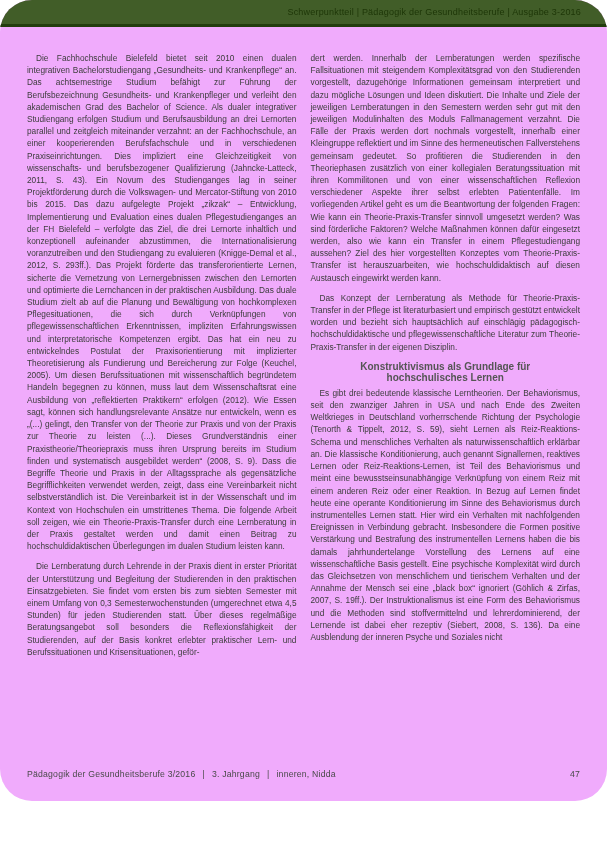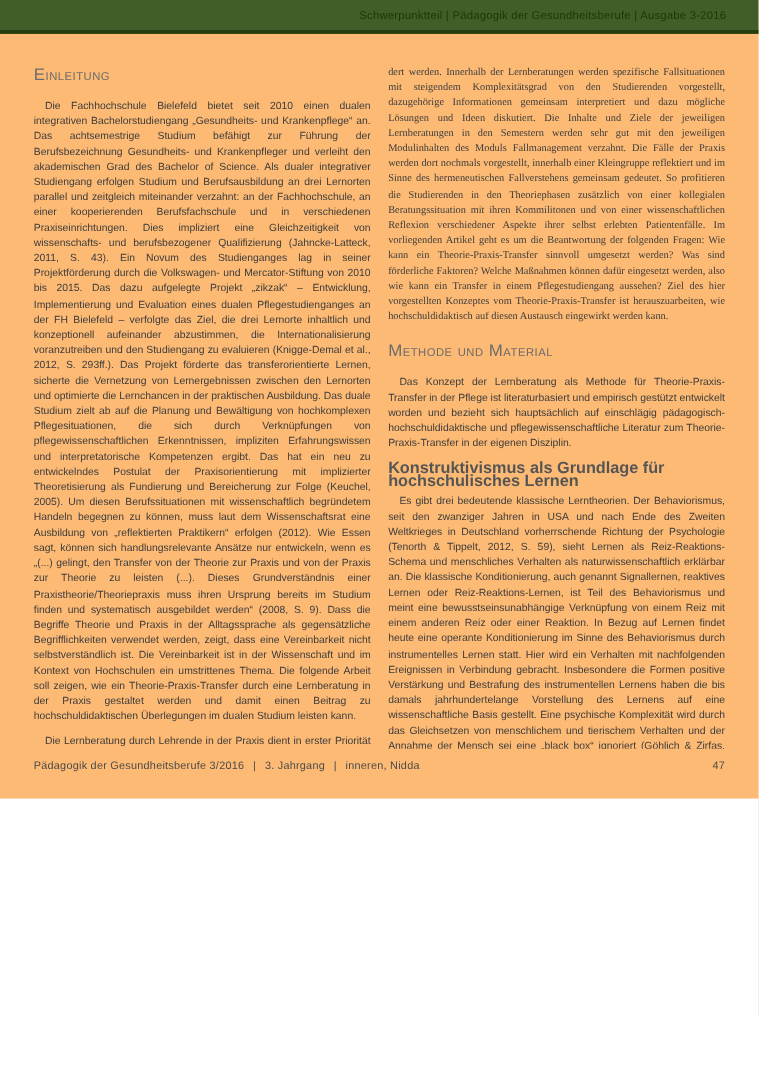--- a/index.html
+++ b/index.html
@@ -1,49 +1,49 @@
 <!DOCTYPE html>
 <html lang="de"><head>
 <meta charset="utf-8">
 <style>
   html,body{margin:0;padding:0;background:#ffffff;}
   .page{
-    position:relative;width:607px;height:639px;background:#fdba74;
-    font-family:"Liberation Sans",sans-serif;overflow:hidden;
+    position:relative;width:607px;height:801px;background:#f0abfc;
+    font-family:"Liberation Sans",sans-serif;overflow:hidden;border-radius:32px;
   }
   .header-bar{
     position:absolute;top:0;left:0;width:100%;height:27px;
     background:#415d28;border-bottom:3px solid #233d0e;
     box-sizing:border-box;
     display:flex;align-items:center;justify-content:flex-end;
   }
   .header-text{
     font-size:9px;color:#1d3607;padding-right:26px;letter-spacing:0.2px;
   }
   .columns{
     position:absolute;top:52px;left:27px;right:27px;bottom:40px;
     display:flex;gap:14px;overflow:hidden;
   }
   .col{
     flex:1 1 0;min-width:0;
     font-size:8.3px;line-height:12.2px;color:#3c3c3c;
     text-align:justify;
   }
   .col p{margin:0 0 8px 0;text-indent:9px;}
-  .col p.no-indent{text-indent:0;font-family:Liberation Serif, serif;}
+  .col p.no-indent{text-indent:0;}
   .col .it{}
   .sec-heading{
     font-variant:small-caps;font-weight:400;font-size:13.5px;line-height:16px;
     color:#6b6b6b;letter-spacing:0.4px;margin:14px 0 10px 0;
     text-align:left;text-indent:0;
   }
   .sec-heading:first-child{margin-top:0;}
   .subheading{
-    font-size:13px;font-weight:bold;line-height:11px;color:#555555;
-    margin:0 0 4px 0;text-align:left;white-space:pre-line;
+    font-size:10px;font-weight:bold;line-height:11px;color:#555555;
+    margin:0 0 4px 0;text-align:center;white-space:pre-line;
   }
   .footer{
     position:absolute;left:27px;right:27px;bottom:22px;
     display:flex;align-items:flex-end;
     font-size:8.7px;color:#4a4a4a;letter-spacing:0.2px;
   }
   .footer .sep{margin:0 7px;color:#4a4a4a;}
   .footer .spacer{flex:1;}
   .page-number{color:#4a4a4a;}
 </style>
@@ -51,27 +51,25 @@
 <body>
 
 <div class="page">
 
   <div class="header-bar">
     <span class="header-text">Schwerpunktteil | Pädagogik der Gesundheitsberufe | Ausgabe 3-2016</span>
   </div>
 
   <div class="columns">
     <div class="col">
-        <h2 class="sec-heading">Einleitung</h2>
         <p><span>Die Fachhochschule Bielefeld bietet seit 2010 einen dualen integrativen Bachelorstudiengang „Gesundheits- und Krankenpflege“ an. Das achtsemestrige Studium befähigt zur Führung der Berufsbezeichnung Gesundheits- und Krankenpfleger und verleiht den akademischen Grad des Bachelor of Science. Als dualer integrativer Studiengang erfolgen Studium und Berufsausbildung an drei Lernorten parallel und zeitgleich miteinander verzahnt: an der Fachhochschule, an einer kooperierenden Berufsfachschule und in verschiedenen Praxiseinrichtungen. Dies impliziert eine Gleichzeitigkeit von wissenschafts- und berufsbezogener Qualifizierung (Jahncke-Latteck, 2011, S. 43). Ein Novum des Studienganges lag in seiner Projektförderung durch die Volkswagen- und Mercator-Stiftung von 2010 bis 2015. Das dazu aufgelegte Projekt „zikzak“ – Entwicklung, Implementierung und Evaluation eines dualen Pflegestudienganges an der FH Bielefeld – verfolgte das Ziel, die drei Lernorte inhaltlich und konzeptionell aufeinander abzustimmen, die Internationalisierung voranzutreiben und den Studiengang zu evaluieren (Knigge-Demal et al., 2012, S. 293ff.). Das Projekt förderte das transferorientierte Lernen, sicherte die Vernetzung von Lernergebnissen zwischen den Lernorten und optimierte die Lernchancen in der praktischen Ausbildung. Das duale Studium zielt ab auf die Planung und Bewältigung von hochkomplexen Pflegesituationen, die sich durch Verknüpfungen von pflegewissenschaftlichen Erkenntnissen, impliziten Erfahrungswissen und interpretatorische Kompetenzen ergibt. Das hat ein neu zu entwickelndes Postulat der Praxisorientierung mit implizierter Theoretisierung als Fundierung und Bereicherung zur Folge (Keuchel, 2005). Um diesen Berufssituationen mit wissenschaftlich begründetem Handeln begegnen zu können, muss laut dem Wissenschaftsrat eine Ausbildung von „reflektierten Praktikern“ erfolgen (2012). Wie Essen sagt, können sich handlungsrelevante Ansätze nur entwickeln, wenn es „</span><span class="it">(...) gelingt, den Transfer von der Theorie zur Praxis und von der Praxis zur Theorie zu leisten (...). Dieses Grundverständnis einer Praxistheorie/Theoriepraxis muss ihren Ursprung bereits im Studium finden und systematisch ausgebildet werden</span><span>“ (2008, S. 9). Dass die Begriffe Theorie und Praxis in der Alltagssprache als gegensätzliche Begrifflichkeiten verwendet werden, zeigt, dass eine Vereinbarkeit nicht selbstverständlich ist. Die Vereinbarkeit ist in der Wissenschaft und im Kontext von Hochschulen ein umstrittenes Thema. Die folgende Arbeit soll zeigen, wie ein Theorie-Praxis-Transfer durch eine Lernberatung in der Praxis gestaltet werden und damit einen Beitrag zu hochschuldidaktischen Überlegungen im dualen Studium leisten kann.</span></p>
         <p><span>Die Lernberatung durch Lehrende in der Praxis dient in erster Priorität der Unterstützung und Begleitung der Studierenden in den praktischen Einsatzgebieten. Sie findet vom ersten bis zum siebten Semester mit einem Umfang von 0,3 Semesterwochenstunden (umgerechnet etwa 4,5 Stunden) für jeden Studierenden statt. Über dieses regelmäßige Beratungsangebot soll besonders die Reflexionsfähigkeit der Studierenden, auf der Basis konkret erlebter praktischer Lern- und Berufssituationen und Krisensituationen, geför-</span></p>
       </div>
     <div class="col">
         <p class="no-indent"><span>dert werden. Innerhalb der Lernberatungen werden spezifische Fallsituationen mit steigendem Komplexitätsgrad von den Studierenden vorgestellt, dazugehörige Informationen gemeinsam interpretiert und dazu mögliche Lösungen und Ideen diskutiert. Die Inhalte und Ziele der jeweiligen Lernberatungen in den Semestern werden sehr gut mit den jeweiligen Modulinhalten des Moduls Fallmanagement verzahnt. Die Fälle der Praxis werden dort nochmals vorgestellt, innerhalb einer Kleingruppe reflektiert und im Sinne des hermeneutischen Fallverstehens gemeinsam gedeutet. So profitieren die Studierenden in den Theoriephasen zusätzlich von einer kollegialen Beratungssituation mit ihren Kommilitonen und von einer wissenschaftlichen Reflexion verschiedener Aspekte ihrer selbst erlebten Patientenfälle. Im vorliegenden Artikel geht es um die Beantwortung der folgenden Fragen: Wie kann ein Theorie-Praxis-Transfer sinnvoll umgesetzt werden? Was sind förderliche Faktoren? Welche Maßnahmen können dafür eingesetzt werden, also wie kann ein Transfer in einem Pflegestudiengang aussehen? Ziel des hier vorgestellten Konzeptes vom Theorie-Praxis-Transfer ist herauszuarbeiten, wie hochschuldidaktisch auf diesen Austausch eingewirkt werden kann.</span></p>
-        <h2 class="sec-heading">Methode und Material</h2>
         <p><span>Das Konzept der Lernberatung als Methode für Theorie-Praxis-Transfer in der Pflege ist literaturbasiert und empirisch gestützt entwickelt worden und bezieht sich hauptsächlich auf einschlägig pädagogisch-hochschuldidaktische und pflegewissenschaftliche Literatur zum Theorie-Praxis-Transfer in der eigenen Disziplin.</span></p>
         <h3 class="subheading">Konstruktivismus als Grundlage für
 hochschulisches Lernen</h3>
         <p><span>Es gibt drei bedeutende klassische Lerntheorien. Der Behaviorismus, seit den zwanziger Jahren in USA und nach Ende des Zweiten Weltkrieges in Deutschland vorherrschende Richtung der Psychologie (Tenorth &amp; Tippelt, 2012, S. 59), sieht Lernen als Reiz-Reaktions-Schema und menschliches Verhalten als naturwissenschaftlich erklärbar an. Die klassische Konditionierung, auch genannt Signallernen, reaktives Lernen oder Reiz-Reaktions-Lernen, ist Teil des Behaviorismus und meint eine bewusstseinsunabhängige Verknüpfung von einem Reiz mit einem anderen Reiz oder einer Reaktion. In Bezug auf Lernen findet heute eine operante Konditionierung im Sinne des Behaviorismus durch instrumentelles Lernen statt. Hier wird ein Verhalten mit nachfolgenden Ereignissen in Verbindung gebracht. Insbesondere die Formen positive Verstärkung und Bestrafung des instrumentellen Lernens haben die bis damals jahrhundertelange Vorstellung des Lernens auf eine wissenschaftliche Basis gestellt. Eine psychische Komplexität wird durch das Gleichsetzen von menschlichem und tierischem Verhalten und der Annahme der Mensch sei eine „black box“ ignoriert (Göhlich &amp; Zirfas, 2007, S. 19ff.). Der Instruktionalismus ist eine Form des Behaviorismus und die Methoden sind stoffvermittelnd und lehrerdominierend, der Lernende ist dabei eher rezeptiv (Siebert, 2008, S. 136). Da eine Ausblendung der inneren Psyche und Soziales nicht</span></p>
       </div>
   </div>
 
   <div class="footer">
     <span>Pädagogik der Gesundheitsberufe 3/2016</span>
     <span class="sep">|</span>

